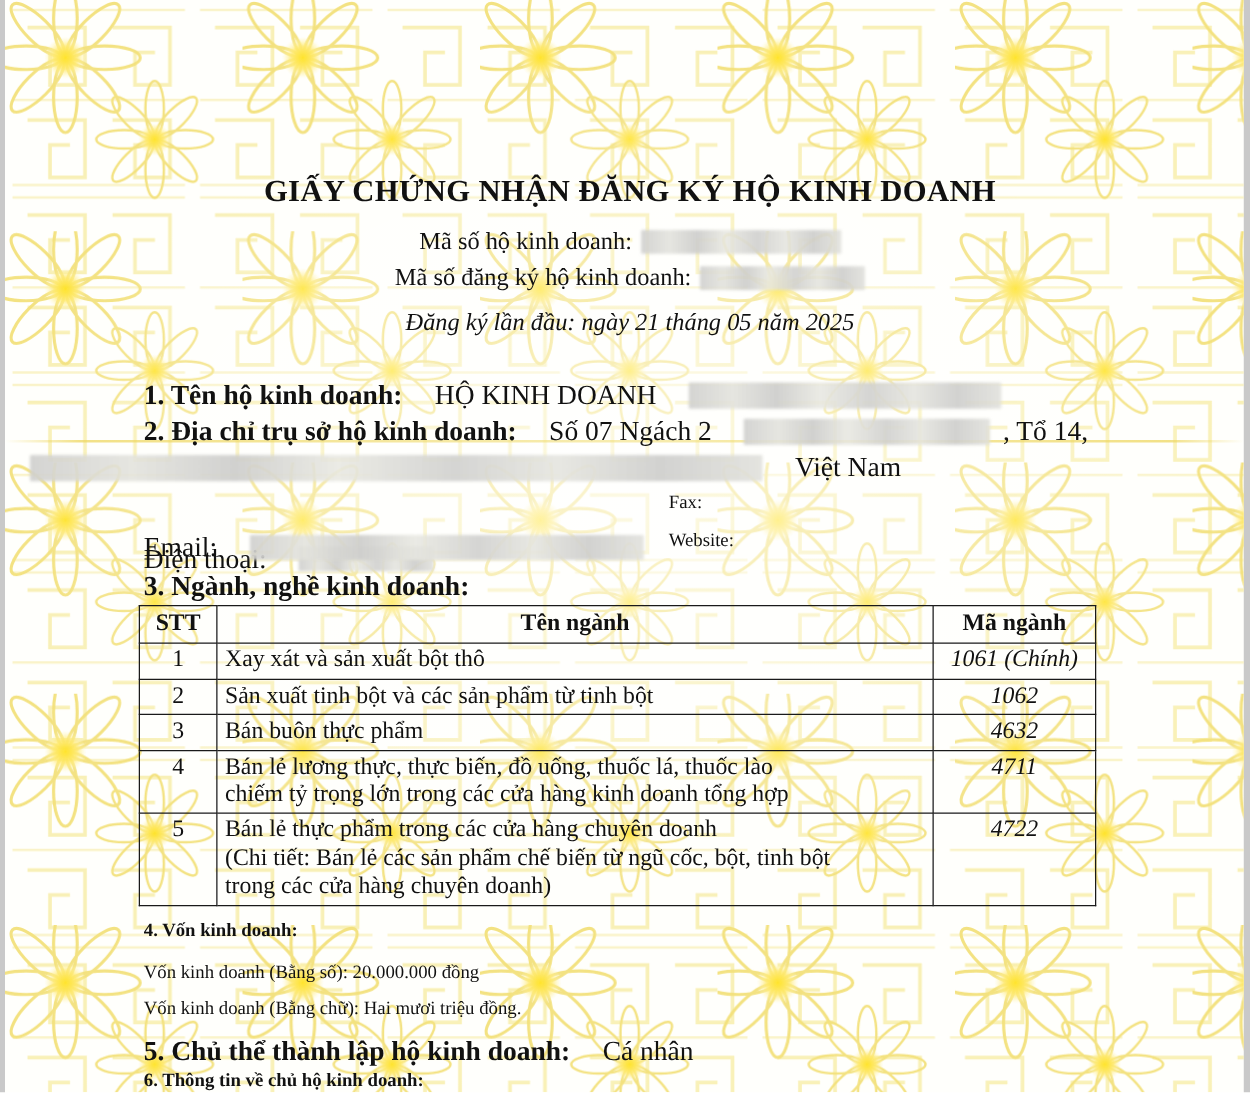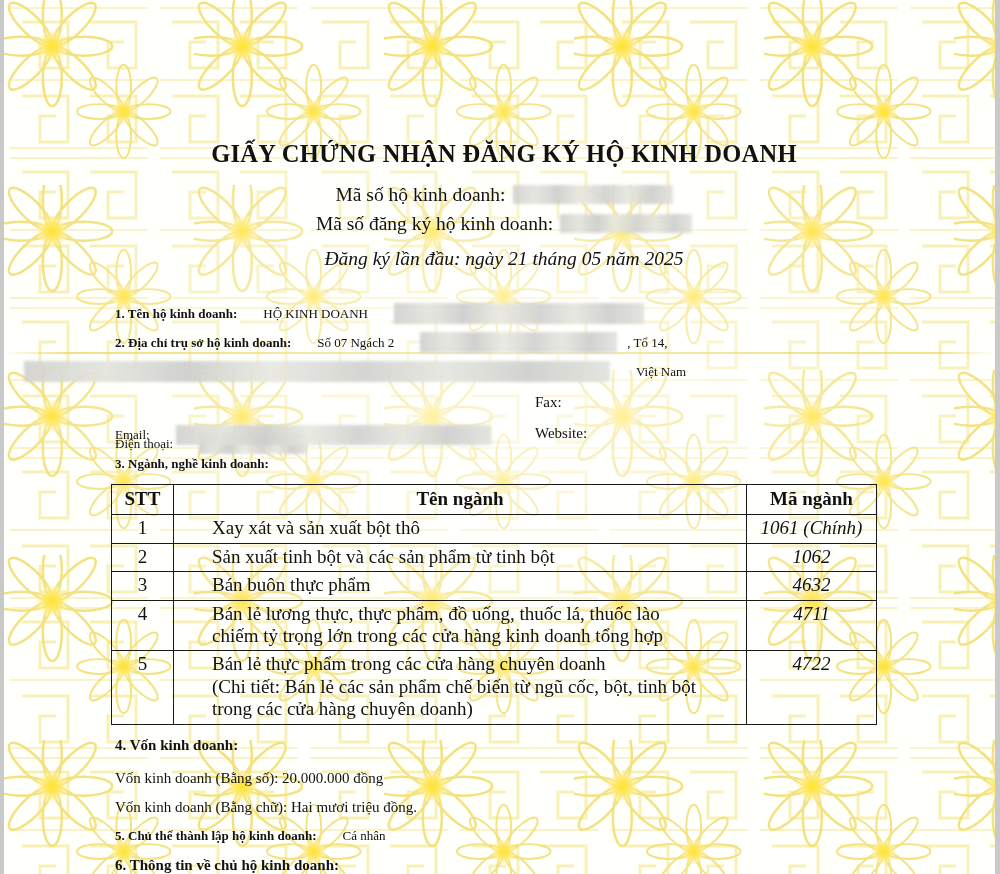--- a/index.html
+++ b/index.html
@@ -167,21 +167,21 @@
   }
   .inline-row {
     display: inline-flex;
     align-items: center;
     gap: 7px;
     vertical-align: middle;
   }
 
   
   .body-line {
-    font-size: 13px;
+    font-size: 22px;
     white-space: nowrap;
     display: flex;
     align-items: center;
     gap: 10px;
   }
   .lbl-bold { font-weight: bold; }
   .sp { display: inline-block; width: 6px; }
 
   .item1 { left: 111px; top: 303px; }
   .item2 { left: 111px; top: 332px; }
@@ -223,21 +223,21 @@
   }
   .cell-name {
     text-align: left;
     padding-left: 8px;
   }
   .cell-code {
     text-align: center;
     font-style: italic;
     white-space: nowrap;
   }
-  .cell-name div { white-space: nowrap; margin-left: 32px; }
+  .cell-name div { white-space: nowrap; }
 
   
   .item4  { left: 111px; top: 737px; }
   .cap1   { left: 111px; top: 770px; }
   .cap2   { left: 111px; top: 799px; }
   .item5  { left: 111px; top: 828px; }
   .item6  { left: 111px; top: 857px; }
   .tail-line { font-size: 15px; white-space: nowrap; }
 </style>
 </head>
@@ -397,21 +397,21 @@
           <td class="cell-stt">3</td>
           <td class="cell-name">
             <div>Bán buôn thực phẩm</div>
           </td>
           <td class="cell-code">4632</td>
         </tr>
 
         <tr>
           <td class="cell-stt">4</td>
           <td class="cell-name">
-            <div>Bán lẻ lương thực, thực phẩm, đồ uống, thuốc lá, thuốc lào</div>
+            <div>Bán lẻ lương thực, thực biến, đồ uống, thuốc lá, thuốc lào</div>
             <div>chiếm tỷ trọng lớn trong các cửa hàng kinh doanh tổng hợp</div>
           </td>
           <td class="cell-code">4711</td>
         </tr>
 
         <tr>
           <td class="cell-stt">5</td>
           <td class="cell-name">
             <div>Bán lẻ thực phẩm trong các cửa hàng chuyên doanh</div>
             <div>(Chi tiết: Bán lẻ các sản phẩm chế biến từ ngũ cốc, bột, tinh bột</div>

